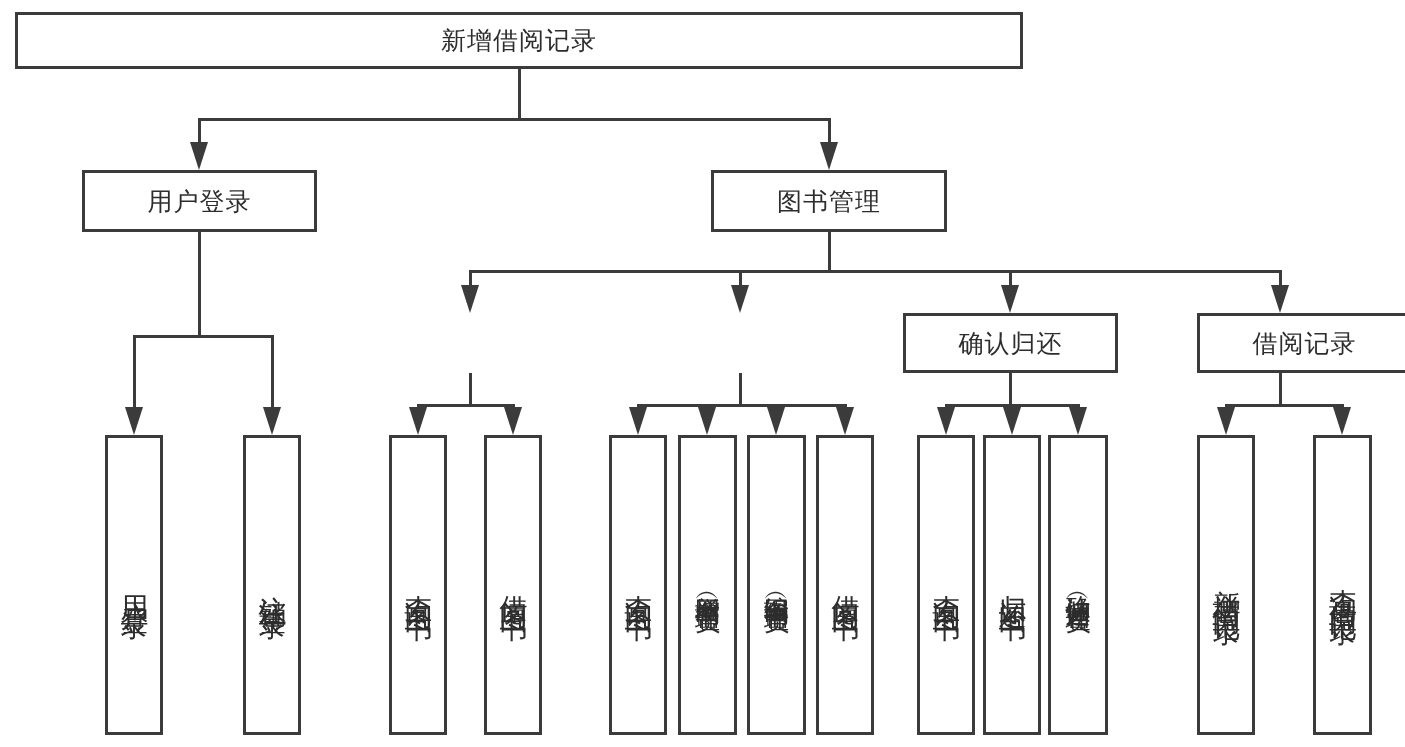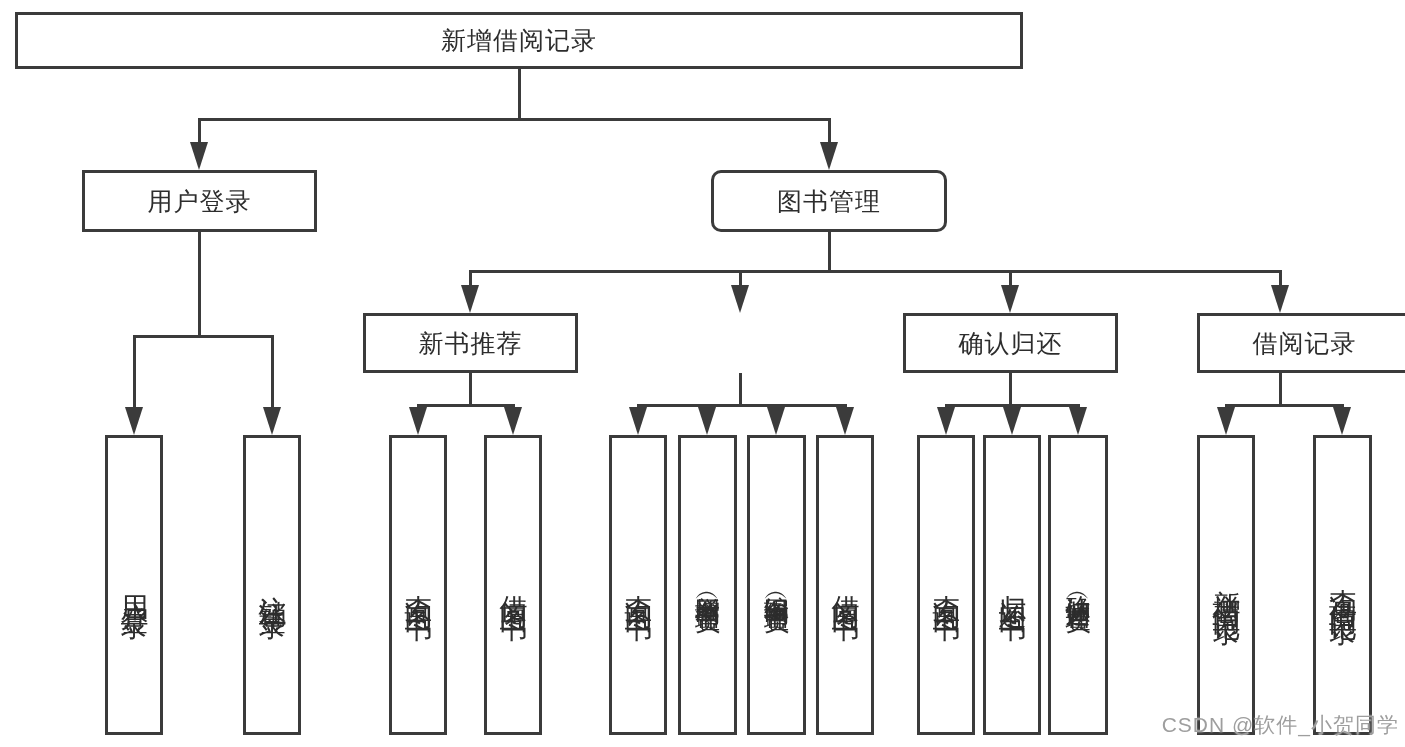--- a/index.html
+++ b/index.html
@@ -112,31 +112,29 @@
     <div class="line" style="left: 1076.5px; top: 404px; width: 3px; height: 7px;"></div>
     <div class="arrow" style="left: 1069px; top: 407px;"></div>
     <div class="line" style="left: 1278.5px; top: 373px; width: 3px; height: 34px;"></div>
     <div class="line" style="left: 1224.5px; top: 404px; width: 119px; height: 3px;"></div>
     <div class="line" style="left: 1224.5px; top: 404px; width: 3px; height: 7px;"></div>
     <div class="arrow" style="left: 1217px; top: 407px;"></div>
     <div class="line" style="left: 1340.5px; top: 404px; width: 3px; height: 7px;"></div>
     <div class="arrow" style="left: 1333px; top: 407px;"></div>
     <div class="node h" style="left: 15px; top: 12px; width: 1008px; height: 57px;">新增借阅记录</div>
     <div class="node h" style="left: 82px; top: 170px; width: 235px; height: 62px;">用户登录</div>
-    <div class="node h" style="left: 711px; top: 170px; width: 236px; height: 62px; border-radius: 10px;">图书管理</div>
-    <div class="node h" style="left: 363px; top: 313px; width: 215px; height: 60px;">新书推荐</div>
+    <div class="node h" style="left: 711px; top: 170px; width: 236px; height: 62px;">图书管理</div>
     <div class="node h" style="left: 903px; top: 313px; width: 215px; height: 60px;">确认归还</div>
     <div class="node h" style="left: 1173px; top: 313px; width: 215px; height: 60px; margin-left: 24px;">借阅记录</div>
     <div class="node v" style="left: 105px; top: 435px; width: 58px; height: 300px;">用户登录</div>
     <div class="node v" style="left: 243px; top: 435px; width: 58px; height: 300px;">注销登录</div>
     <div class="node v" style="left: 389px; top: 435px; width: 58px; height: 300px;">查询图书</div>
     <div class="node v" style="left: 484px; top: 435px; width: 58px; height: 300px;">借阅图书</div>
     <div class="node v" style="left: 609px; top: 435px; width: 58px; height: 300px;">查询图书</div>
     <div class="node v long" style="left: 678px; top: 435px; width: 59px; height: 300px;">新增图书（管理员）</div>
     <div class="node v long" style="left: 747px; top: 435px; width: 59px; height: 300px;">编辑图书（管理员）</div>
     <div class="node v" style="left: 816px; top: 435px; width: 58px; height: 300px;">借阅图书</div>
     <div class="node v" style="left: 917px; top: 435px; width: 58px; height: 300px;">查询图书</div>
     <div class="node v" style="left: 983px; top: 435px; width: 58px; height: 300px;">归还图书</div>
     <div class="node v long" style="left: 1048px; top: 435px; width: 60px; height: 300px;">确认归还（管理员）</div>
     <div class="node v" style="left: 1197px; top: 435px; width: 58px; height: 300px;">新增借阅记录</div>
     <div class="node v" style="left: 1313px; top: 435px; width: 59px; height: 300px;">查询借阅记录</div>
-    <div class="watermark">CSDN @软件_小贺同学</div>
   </div>
 
 </body></html>

